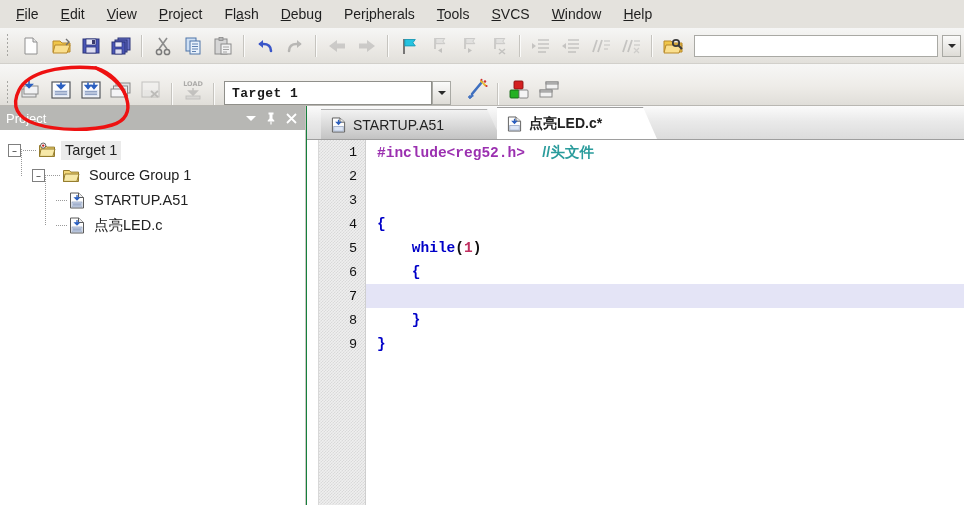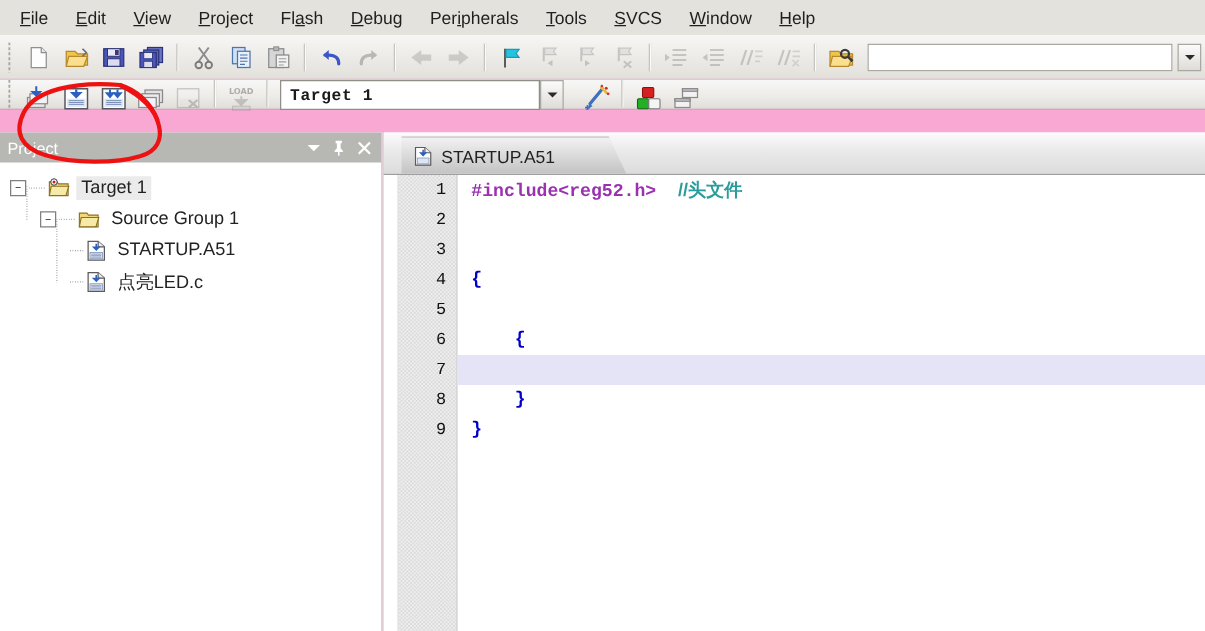--- a/index.html
+++ b/index.html
@@ -3,21 +3,21 @@
 <meta charset="utf-8">
 <style>
   html,body{margin:0;padding:0;}
   body{
     width:964px;height:505px;overflow:hidden;
     background:#ffffff;
     font-family:"Liberation Sans", sans-serif;
     font-size:13px;
     -webkit-font-smoothing:antialiased;
   }
-  #app{position:relative;width:964px;height:505px;background:#f9a8d4;}
+  #app{position:relative;width:964px;height:505px;background:#15803d;}
 
   
   .menubar{
     position:absolute;left:0;top:0;width:964px;height:28px;
     background:#e4e2dd;
     display:flex;align-items:center;
     padding-left:6px;box-sizing:border-box;
   }
   .menu-item{
     color:#1f1f1f;font-size:14px;
@@ -29,25 +29,25 @@
   
   .toolbar1{
     position:absolute;left:0;top:28px;width:964px;height:36px;
     background:linear-gradient(to bottom,#f6f6f5 0%,#eceae6 55%,#e2e0db 100%);
     border-bottom:1px solid #d2d0cb;
     box-sizing:border-box;
     display:flex;align-items:center;
   }
   
   .toolbar2{
-    position:absolute;left:0;top:64px;width:964px;height:24px;
+    position:absolute;left:0;top:64px;width:964px;height:42px;
     background:linear-gradient(to bottom,#f7f7f6 0%,#eeecE8 55%,#e0ded9 100%);
     border-bottom:1px solid #b9b7b2;
     box-sizing:border-box;
-    display:flex;align-items:flex-start;
+    display:flex;align-items:flex-end;
   }
   .grip{
     width:9px;height:24px;margin:0 3px 0 4px;flex:0 0 auto;
     background-image:radial-gradient(#9a9a96 40%,transparent 41%);
     background-size:3px 4px;background-position:2px 3px;
     background-repeat:repeat-y;
     opacity:.85;
   }
   .tb-btn{
     width:28px;height:28px;flex:0 0 auto;
@@ -587,20 +587,29 @@
     <div class="tabstrip">
       <div class="tab inactive" style="left:14px;width:180px;">
         <svg class="ico" width="15" height="16" viewBox="0 0 16 17">
           <path d="M1.5 1h8l5 4.5V16h-13z" fill="#fdfdfd" stroke="#5a5a5a" stroke-width="1"></path>
           <path d="M9.5 1v4.5h5" fill="#ededed" stroke="#5a5a5a" stroke-width="1"></path>
           <rect x="3" y="10" width="10" height="5" fill="#dde6f5" stroke="#7a8cb0" stroke-width="0.6"></rect>
           <path d="M8 3v4M8 7.8l-2-2h4z" fill="#2b5fc0" stroke="#2b5fc0" stroke-width="1.3"></path>
         </svg>
         <span>STARTUP.A51</span>
       </div>
+      <div class="tab active" style="left:190px;width:160px;">
+        <svg class="ico" width="15" height="16" viewBox="0 0 16 17">
+          <path d="M1.5 1h8l5 4.5V16h-13z" fill="#fdfdfd" stroke="#5a5a5a" stroke-width="1"></path>
+          <path d="M9.5 1v4.5h5" fill="#ededed" stroke="#5a5a5a" stroke-width="1"></path>
+          <rect x="3" y="10" width="10" height="5" fill="#dde6f5" stroke="#7a8cb0" stroke-width="0.6"></rect>
+          <path d="M8 3v4M8 7.8l-2-2h4z" fill="#2b5fc0" stroke="#2b5fc0" stroke-width="1.3"></path>
+        </svg>
+        <span>点亮LED.c*</span>
+      </div>
     </div>
 
     <div class="code-wrap">
       <div class="lmargin"></div>
       <div class="gutter"></div>
       <div class="lines" id="code-lines">
           <div class="ln-row">
             <span class="ln-num">1</span>
             <span class="ln-code"><span class="k-pre">#include&lt;reg52.h&gt;</span><span class="k-txt">  </span><span class="k-cmt k-cn">//头文件</span></span>
           </div>
@@ -609,20 +618,21 @@
           </div>
           <div class="ln-row">
             <span class="ln-num">3</span>
           </div>
           <div class="ln-row">
             <span class="ln-num">4</span>
             <span class="ln-code"><span class="k-key">{</span></span>
           </div>
           <div class="ln-row">
             <span class="ln-num">5</span>
+            <span class="ln-code"><span class="k-txt">    </span><span class="k-key">while</span><span class="k-txt">(</span><span class="k-num">1</span><span class="k-txt">)</span></span>
           </div>
           <div class="ln-row">
             <span class="ln-num">6</span>
             <span class="ln-code"><span class="k-txt">    </span><span class="k-key">{</span></span>
           </div>
           <div class="ln-row cur">
             <div class="hl"></div>
             <span class="ln-num">7</span>
           </div>
           <div class="ln-row">

